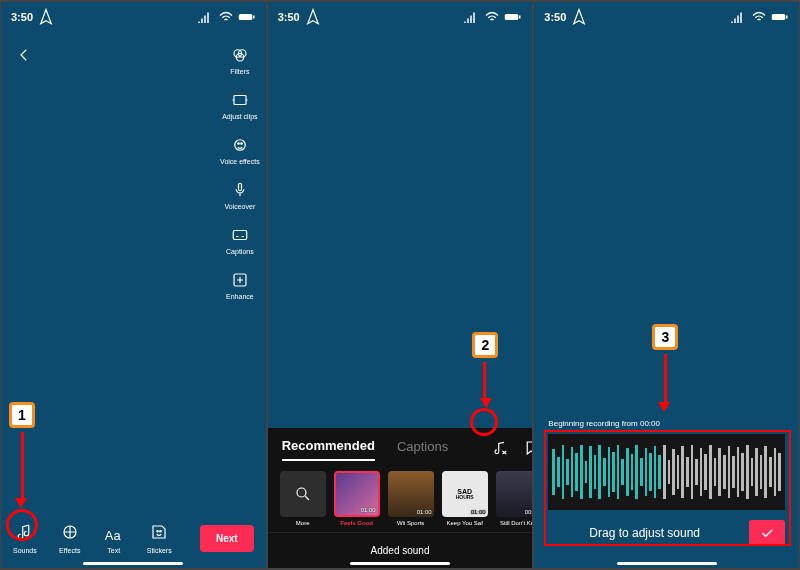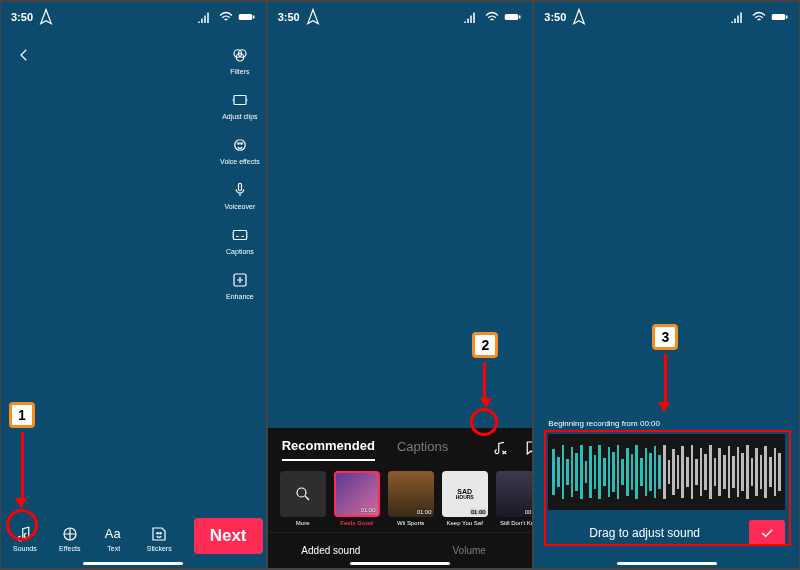--- a/index.html
+++ b/index.html
@@ -26,23 +26,23 @@
   
   .back-chevron { position:absolute; top:44px; left:14px; }
   
   .tool-col { position:absolute; right:6px; top:42px; display:flex; flex-direction:column; align-items:center; gap:14px; color:#fff; }
   .tool-col .item { display:flex; flex-direction:column; align-items:center; gap:2px; }
   .tool-col .item span.label { font-size:7px; }
   .tool-col .ico { width:22px; height:22px; display:flex; align-items:center; justify-content:center; }
   
   .bottom-bar { position:absolute; bottom:14px; left:0; right:0; display:flex; align-items:center; padding:0 12px; }
   .btool { display:flex; flex-direction:column; align-items:center; gap:2px; color:#fff; margin-right:22px; }
-  .btool .bico { width:22px; height:22px; display:flex; align-items:flex-end; justify-content:center; }
+  .btool .bico { width:22px; height:22px; display:flex; align-items:flex-start; justify-content:center; }
   .btool span { font-size:7px; }
-  .next-btn { margin-left:auto; background:#fe2c55; color:#fff; font-size:17px; font-weight:600; padding:8px 16px; border-radius:4px; }
+  .next-btn { margin-left:auto; background:#fe2c55; color:#fff; font-size:10px; font-weight:600; padding:8px 16px; border-radius:4px; }
   .home-ind { position:absolute; bottom:3px; left:50%; transform:translateX(-50%); width:100px; height:3px; border-radius:2px; background:#fff; }
 
   
   .sound-panel { position:absolute; bottom:0; left:0; right:0; background:#121212; padding-top:10px; }
   .tabs { display:flex; gap:22px; padding:0 14px; align-items:center; }
   .tabs .tab { font-size:13px; color:#7c7c7c; padding-bottom:6px; }
   .tabs .tab.active { color:#fff; border-bottom:2px solid #fff; font-weight:600; }
   .tabs .spacer { flex:1; }
   .tabs .right-icons { display:flex; gap:12px; align-items:center; }
   .tracks { display:flex; gap:8px; padding:10px 12px 6px; overflow:hidden; }
@@ -288,21 +288,20 @@
       <div class="track">
         <div class="art" style="background:linear-gradient(180deg,#3b3b4f,#1a1a24);">
             <div class="dur">00:32</div>
           </div>
         <div class="tlabel">Still Don't Kno</div>
       </div>
     </div>
 
     <div class="foot-tabs">
       <div class="on"><span>Added sound</span></div>
-      <div><span>Volume</span></div>
     </div>
     <div class="home-ind"></div>
   </div>
 
   <div class="step-badge" style="right:34px; top:330px;">
       <span>2</span>
     </div>
   <div class="arrow-line" style="right:46px; top:360px; width:3px; height:38px;"></div>
   <div class="arrow-head" style="right:40px; top:396px;"></div>
   <div class="red-circle" style="right:34px; top:406px; width:28px; height:28px;"></div>

